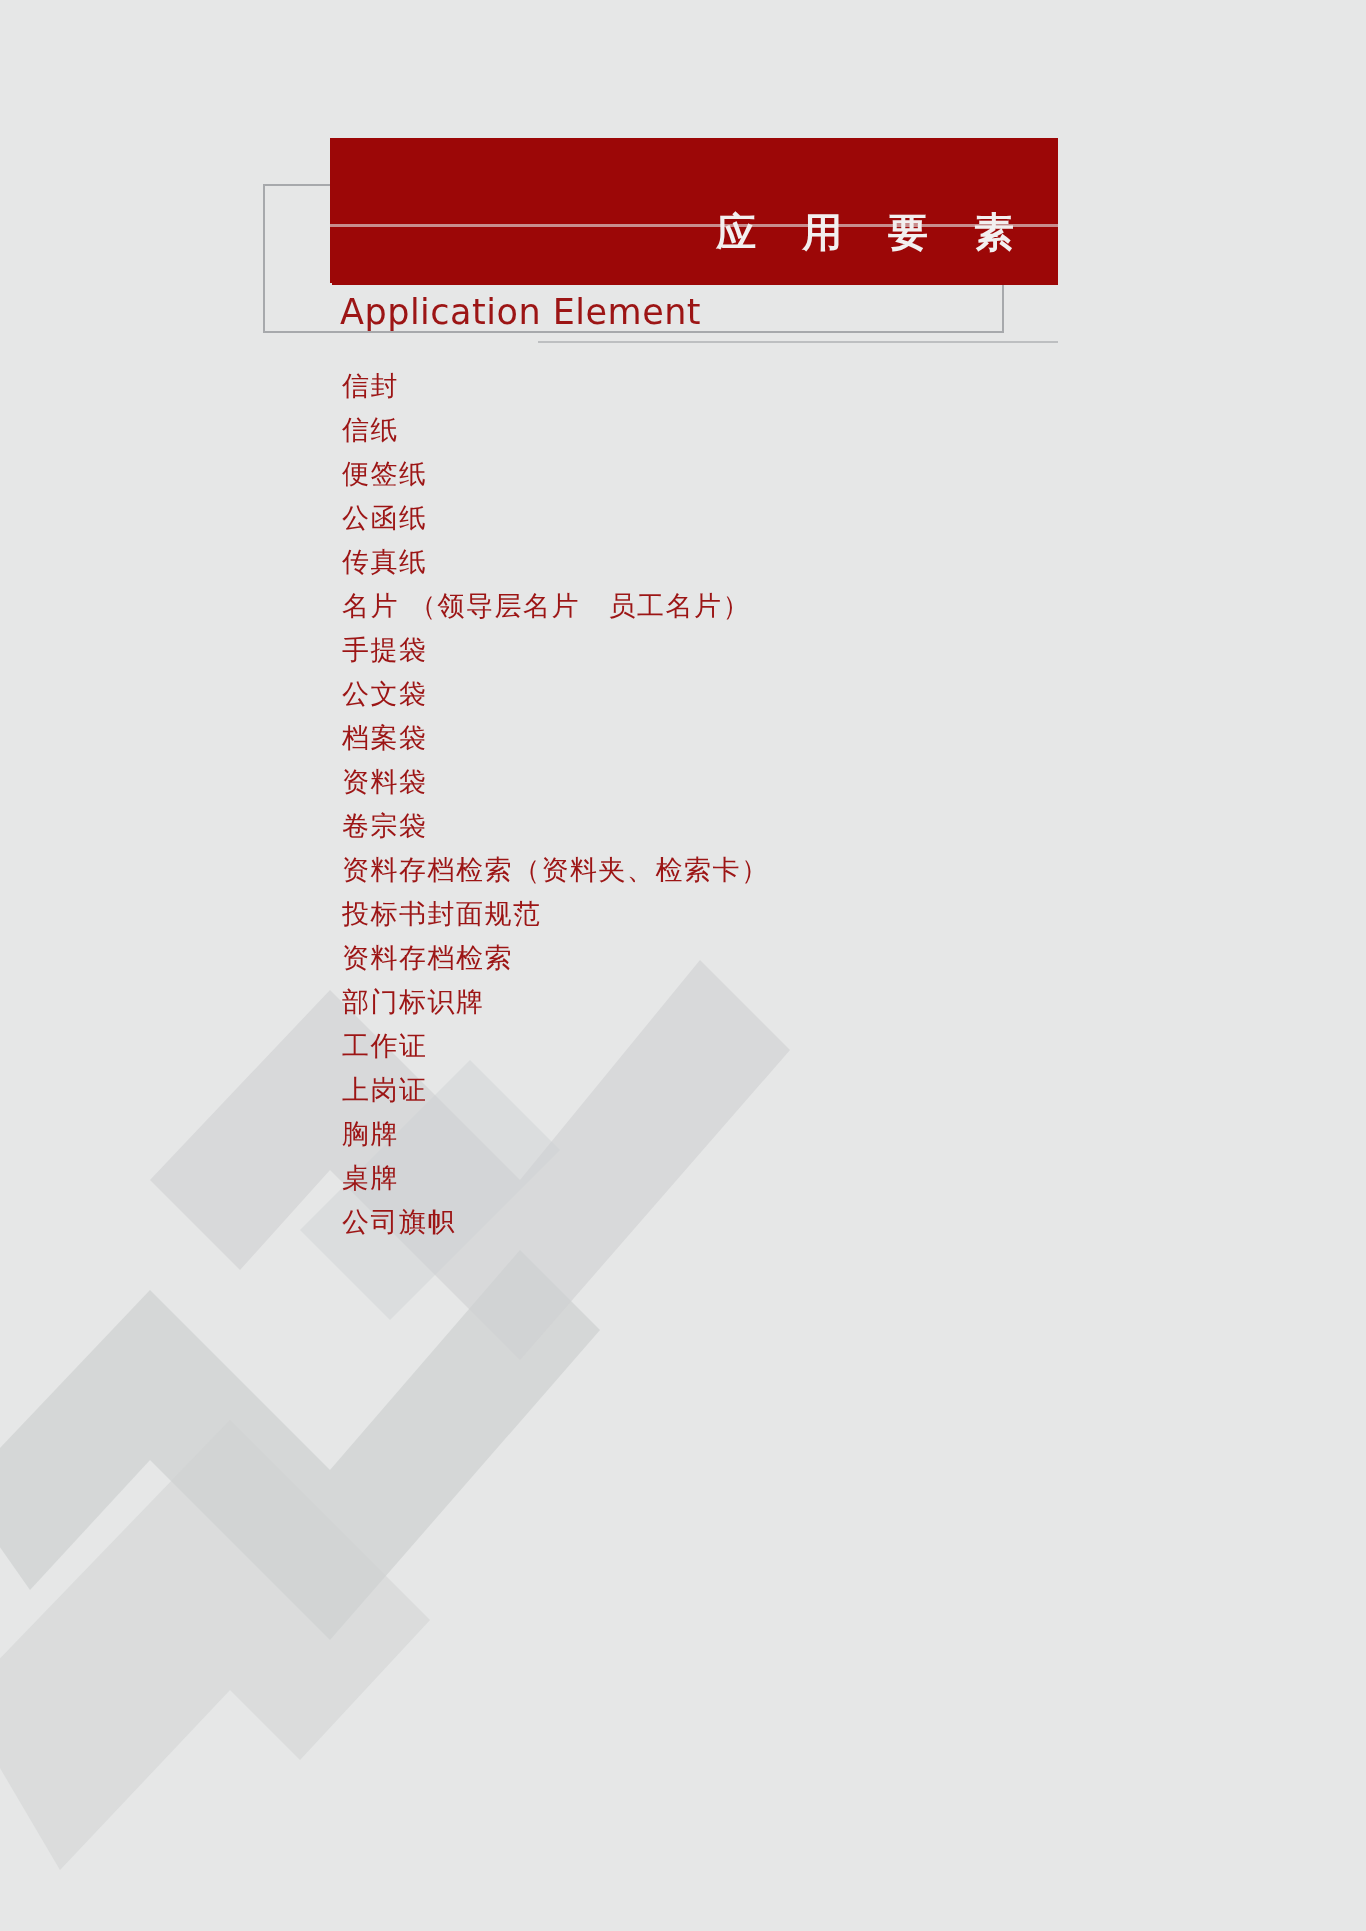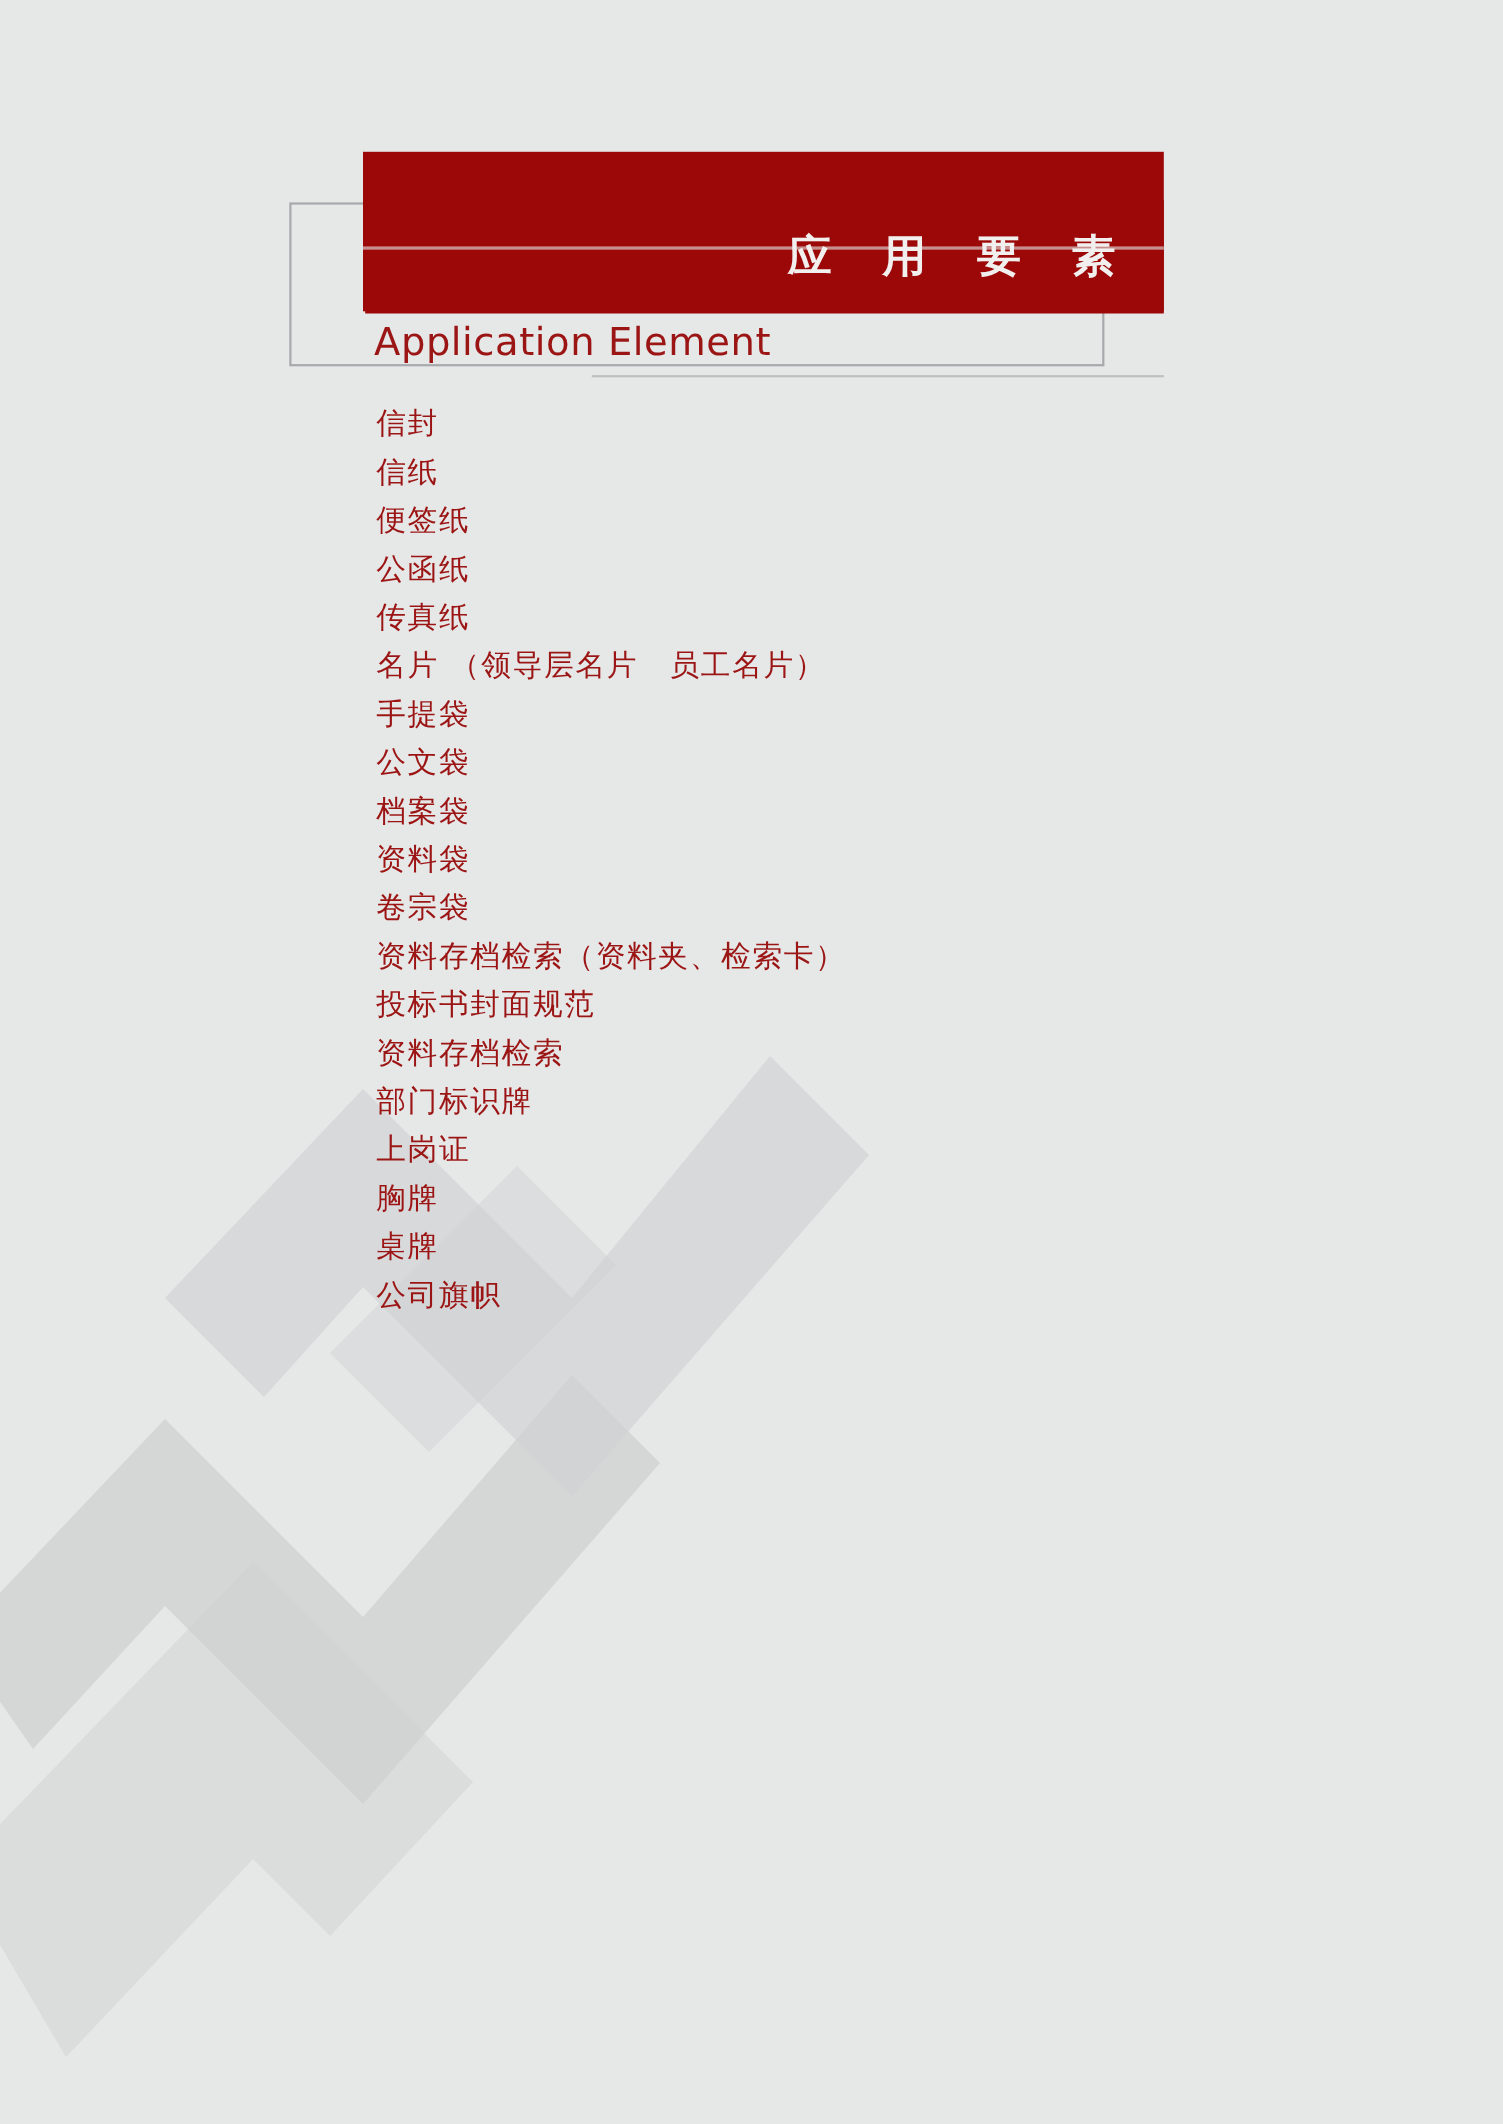--- a/index.html
+++ b/index.html
@@ -178,19 +178,20 @@
     <li>名片 （领导层名片　员工名片）</li>
     <li>手提袋</li>
     <li>公文袋</li>
     <li>档案袋</li>
     <li>资料袋</li>
     <li>卷宗袋</li>
     <li>资料存档检索（资料夹、检索卡）</li>
     <li>投标书封面规范</li>
     <li>资料存档检索</li>
     <li>部门标识牌</li>
+    <li>工作证</li>
     <li>上岗证</li>
     <li>胸牌</li>
     <li>桌牌</li>
     <li>公司旗帜</li>
   </ul>
 
 </div>
 
 </body></html>

